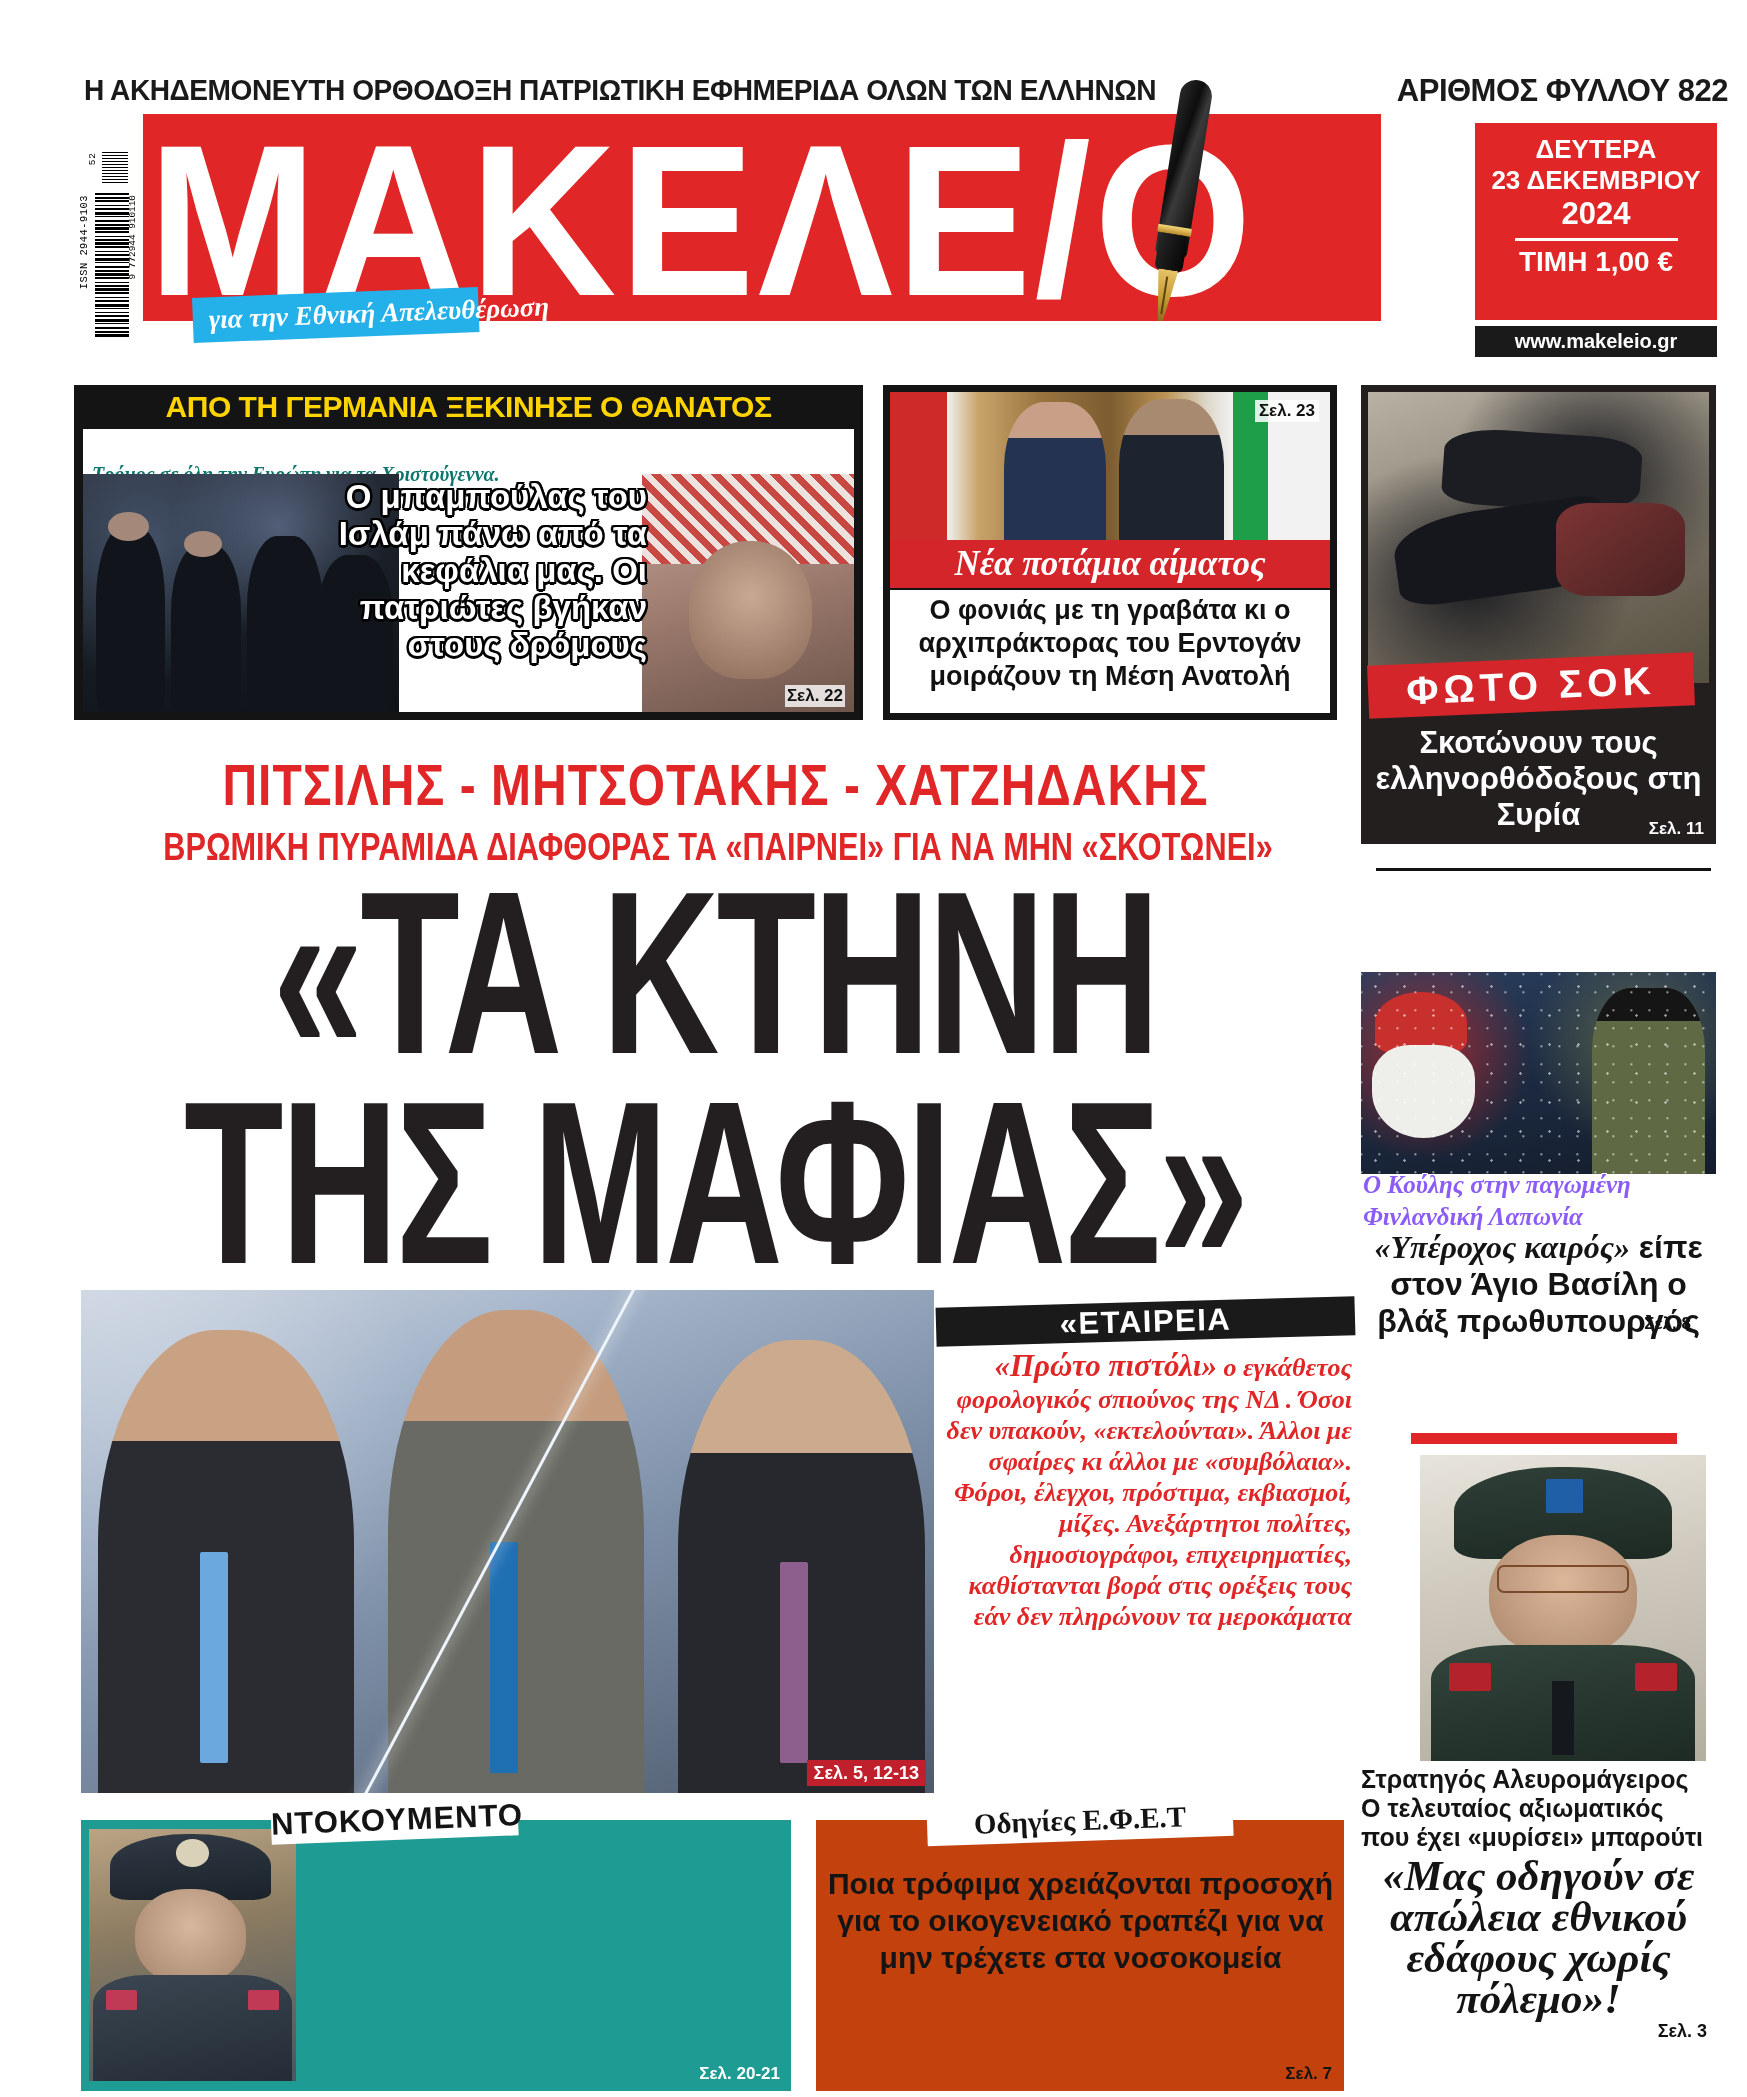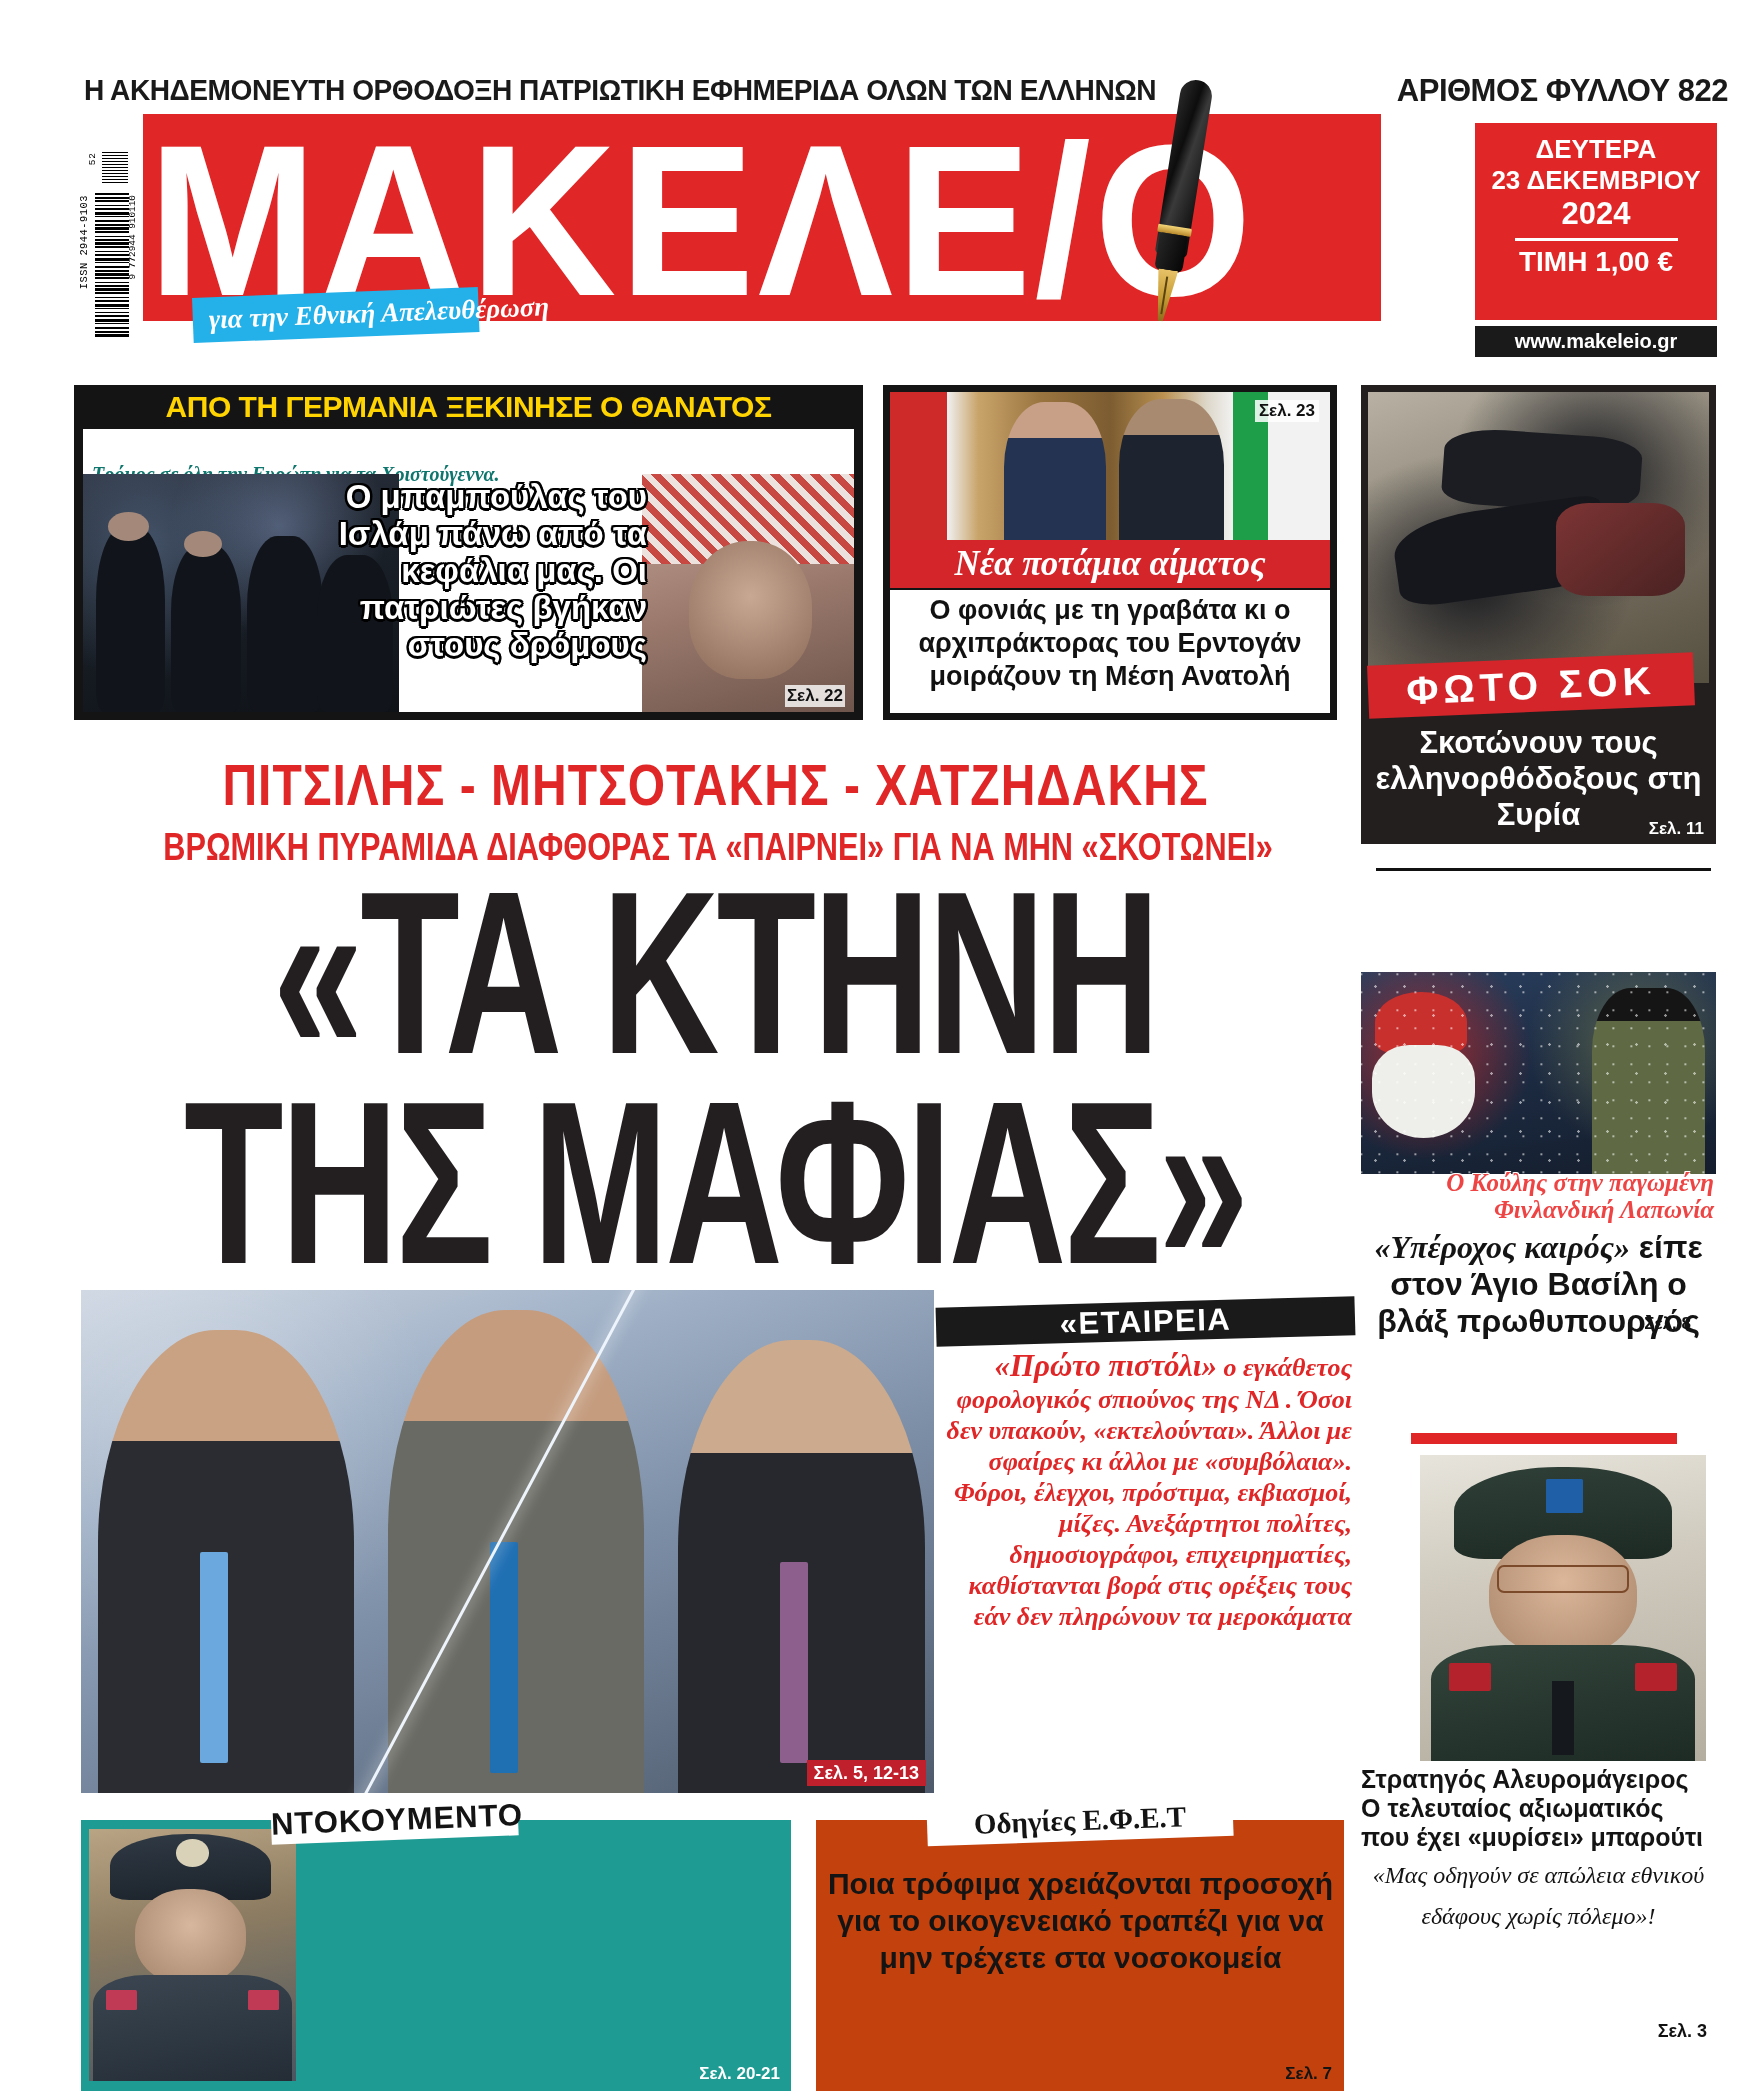--- a/index.html
+++ b/index.html
@@ -335,22 +335,22 @@
     background-position: 0 0, 9.4px 11.3px; opacity:.55; }
   .santa-hat { position:absolute; left:4%; top:10%; width:26%; height:30%;
     background:#c8302e; border-radius:50% 50% 20% 20%; }
   .santa-beard { position:absolute; left:3%; top:36%; width:29%; height:46%;
     background:#eeeeea; border-radius:40% 40% 55% 55%; }
   .santa-man { position:absolute; right:3%; top:8%; width:32%; height:92%;
     background:linear-gradient(180deg,#151515 0 18%, #5f6a44 18% 100%);
     border-radius:34% 34% 0 0; }
   .santa-red {
     position:absolute; left:2px; top:197px; width:351px;
-    color:#ef4444; font-style:italic; font-weight:bold;
-    font-size:25px; line-height:27px; text-align:right;
+    color:#8b5cf6; font-style:italic; font-weight:bold;
+    font-size:25px; line-height:32px; text-align:left;
     font-family:"Liberation Serif", serif;
     text-shadow:-1px -1px 0 #fff,1px -1px 0 #fff,-1px 1px 0 #fff,1px 1px 0 #fff;
   }
   .santa-black {
     position:absolute; left:2px; top:257px; width:351px;
     color:#141414; font-weight:bold; font-size:32px; line-height:37px;
     text-align:center;
   }
   .santa-black .q { font-style:italic; font-family:"Liberation Serif", serif; }
   .sel-santa { position:absolute; right:23px; bottom:-2px; font-weight:bold; font-size:17px; color:#111; }
@@ -377,22 +377,22 @@
   .gen-epl.r { right:10%; }
   .gen-tie { position:absolute; left:46%; top:74%; width:8%; height:24%;
     background:#15181c; }
   .gen-text1 {
     position:absolute; left:0; top:310px; width:355px;
     color:#141414; font-weight:bold; font-size:25px; line-height:29px;
     text-align:left;
   }
   .gen-text2 {
     position:absolute; left:0; top:400px; width:355px;
-    color:#141414; font-style:italic; font-weight:normal;
-    font-size:24px; line-height:41px; text-align:center;
+    color:#141414; font-style:italic; font-weight:bold;
+    font-size:43px; line-height:41px; text-align:center;
     font-family:"Liberation Serif", serif;
   }
   .sel-gen { position:absolute; right:9px; top:566px; font-weight:bold; font-size:18px; color:#111; }
 
   
   .box-doc {
     position:absolute; left:81px; top:1820px; width:710px; height:271px;
     background:#1e9b93;
   }
   .doc-photo {

